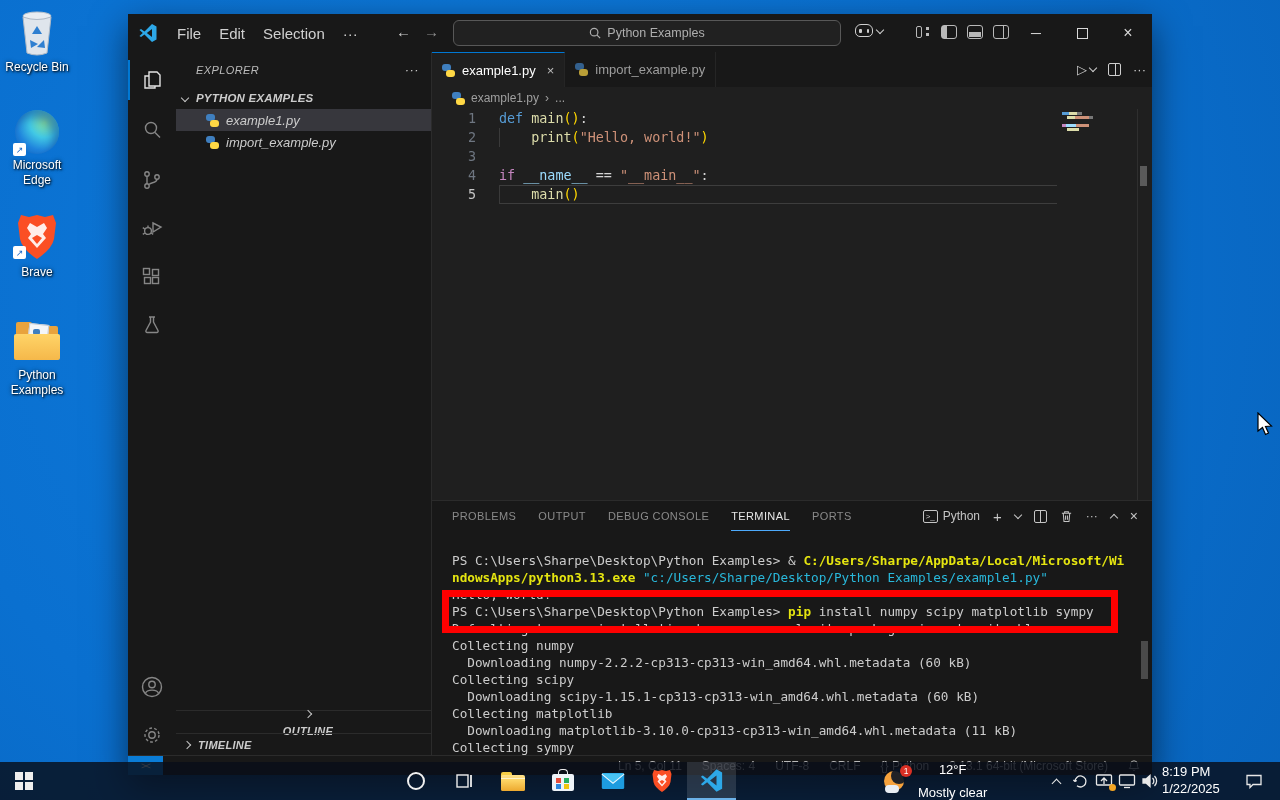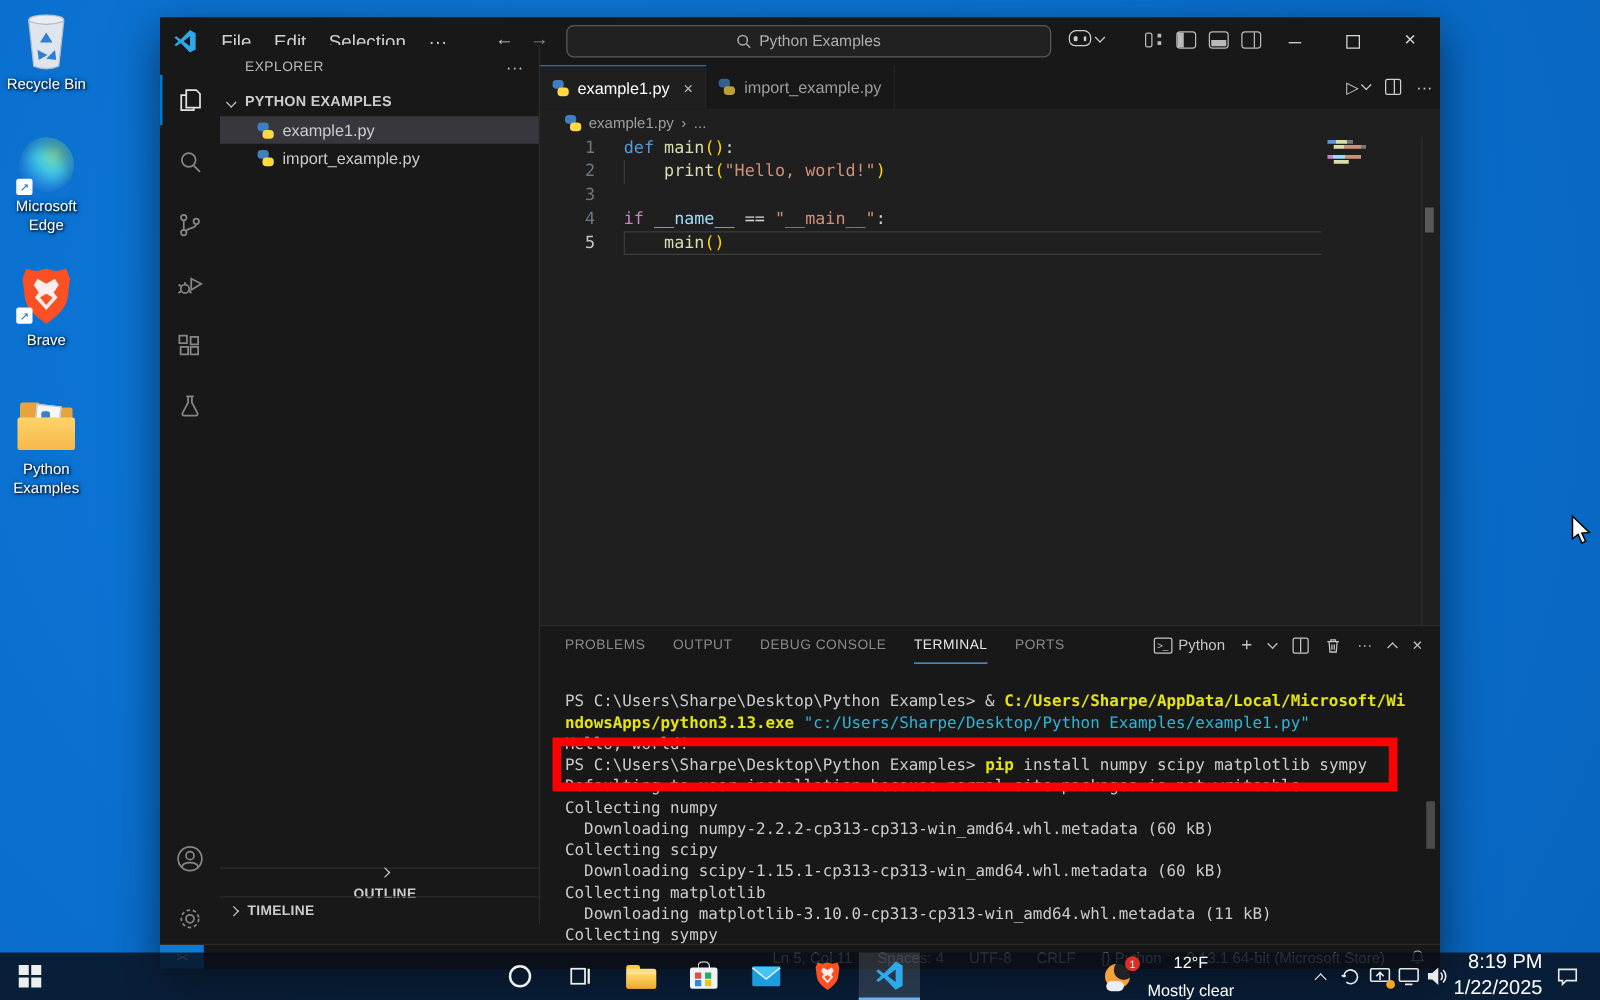--- a/index.html
+++ b/index.html
@@ -23,21 +23,21 @@
     border:1px solid #585858;border-radius:6px;display:flex;align-items:center;justify-content:center;
     color:#aeaeae;font-size:12.5px;gap:6px;}
   .wc{position:absolute;top:0;width:46px;height:38px;display:flex;align-items:center;justify-content:center;color:#d8d8d8;font-size:14px;}
   .lay-ico{position:absolute;top:11px;width:16px;height:14px;border:1px solid #b9b9b9;border-radius:3px;}
 
   #activitybar{position:absolute;left:0;top:38px;width:48px;height:703px;background:#181818;}
   .act{position:absolute;left:0;width:48px;height:40px;display:flex;align-items:center;justify-content:center;color:#868686;}
   .act.on{color:#e2e2e2;box-shadow:inset 2px 0 0 #0078d4;}
   .act svg{stroke:currentColor;fill:none;stroke-width:1.4;}
 
-  #sidebar{position:absolute;left:48px;top:22px;width:256px;height:703px;background:#181818;border-right:1px solid #2b2b2b;}
+  #sidebar{position:absolute;left:48px;top:38px;width:256px;height:703px;background:#181818;border-right:1px solid #2b2b2b;font-style:italic;}
   #expl-head{height:35px;display:flex;align-items:center;padding:0 12px 0 20px;color:#bbb;font-size:11px;letter-spacing:.4px;}
   .tree-row{height:22px;display:flex;align-items:center;font-size:13px;color:#cccccc;white-space:nowrap;}
   .tree-row.sel{background:#37373d;}
   .chev{display:inline-block;width:6px;height:6px;border-right:1.4px solid #c5c5c5;border-bottom:1.4px solid #c5c5c5;flex:none;}
   .chev.r{transform:rotate(-45deg);}
   .chev.d{transform:rotate(45deg);}
   .pyico{position:relative;width:13px;height:13px;flex:none;}
   .pyico i{position:absolute;width:9px;height:7px;border-radius:3px;}
   .pyico i.b{left:0;top:0;background:#3f7fbf;}
   .pyico i.y{right:0;bottom:0;background:#ffd845;}
@@ -468,21 +468,21 @@
           <rect x="1.5" y="2" width="15" height="10" rx="1"></rect>
           <path d="M6 14.5 h6"></path>
         </svg>
     </div>
     <div class="tb-ico" style="left:1136px;">
       <svg class="tray-svg" width="18" height="16" viewBox="0 0 18 16">
           <path d="M2 6 h3 l4 -3.5 v11 L5 10 H2 Z" fill="#e8e8e8"></path>
           <path d="M11.5 5 a4 4 0 0 1 0 6 M13.5 3 a7 7 0 0 1 0 10"></path>
         </svg>
     </div>
-    <div class="tray-txt" style="left:1162px;width:72px;flex-direction:column;justify-content:center;align-items:flex-end;font-size:16px;line-height:1.3;">
+    <div class="tray-txt" style="left:1162px;width:72px;flex-direction:column;justify-content:center;align-items:flex-start;font-size:13px;line-height:1.3;">
       <span>8:19 PM</span>
       <span>1/22/2025</span>
     </div>
     <div class="tb-ico" style="left:1240px;">
       <svg class="tray-svg" width="18" height="16" viewBox="0 0 18 16">
           <path d="M2 2.5 h14 v9 h-8 l-3 3 v-3 h-3 z"></path>
         </svg>
     </div>
   </div>
 

